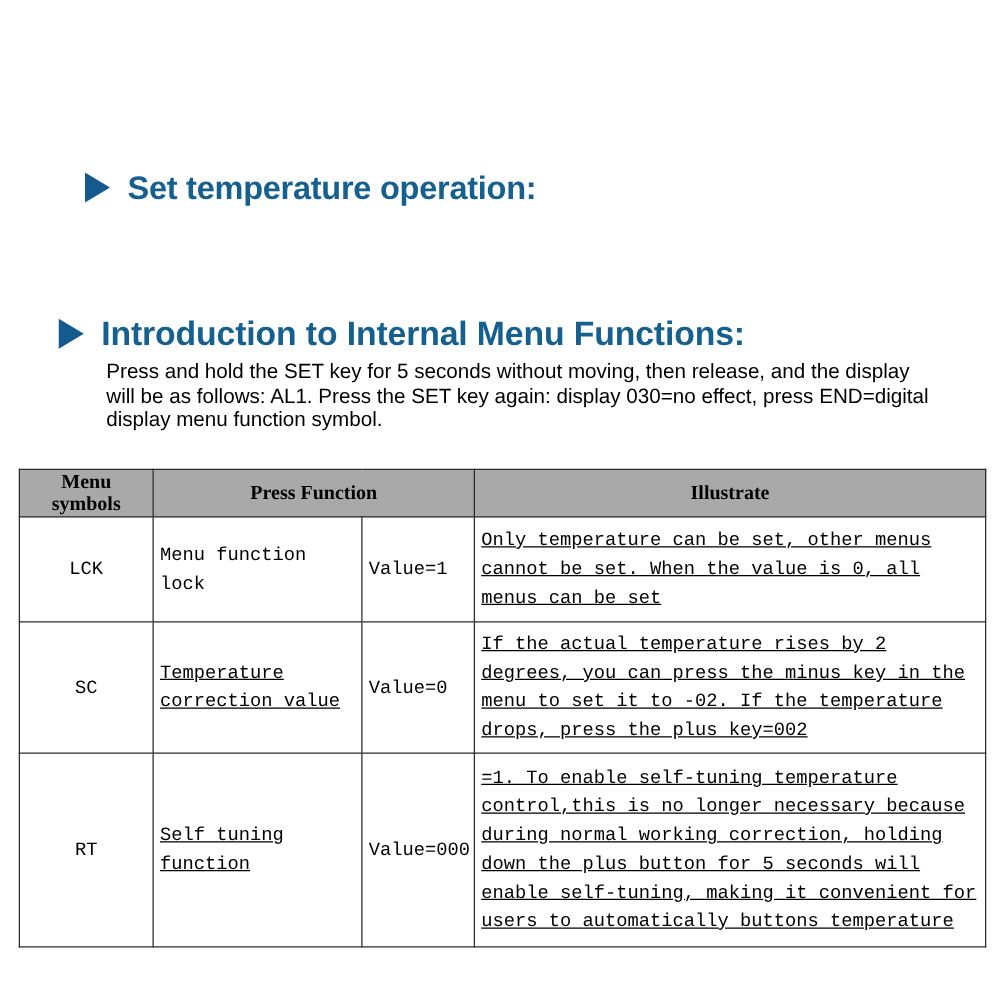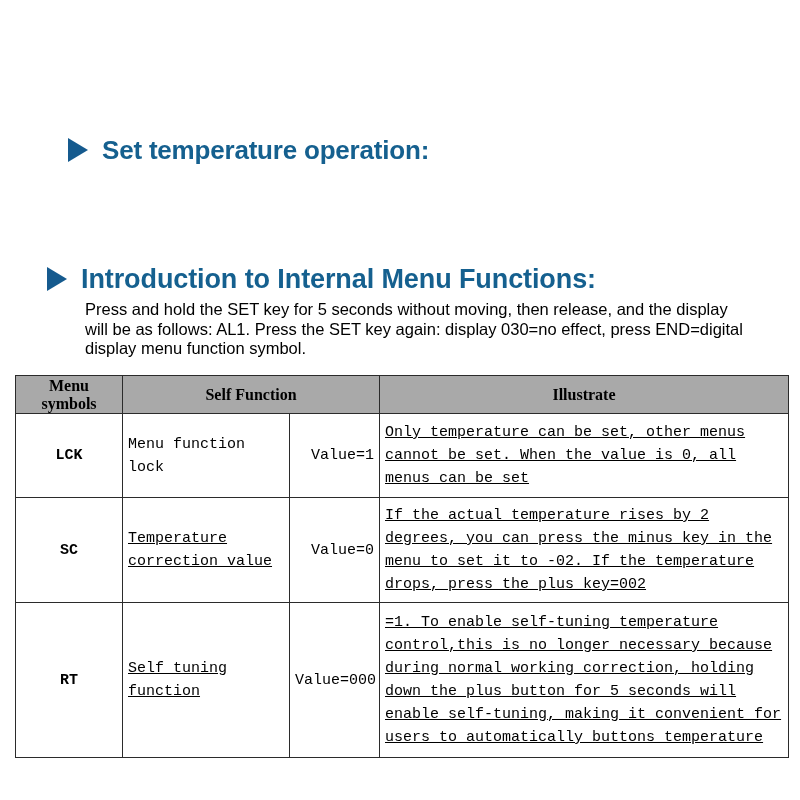--- a/index.html
+++ b/index.html
@@ -20,21 +20,21 @@
     inset: 0;
   }
 
   
   .section {
     position: absolute;
     left: 0;
     width: 800px;
   }
   .section-1 { top: 135px; padding-left: 21px; }
-  .section-2 { top: 252px; margin-top: 12px; }
+  .section-2 { top: 252px; }
 
   .heading-row {
     display: flex;
     align-items: center;
     padding-left: 47px;
   }
   .bullet-triangle {
     width: 0;
     height: 0;
     border-top: 12px solid transparent;
@@ -96,29 +96,29 @@
     font-family: "Liberation Mono", monospace;
     font-size: 15px;
     line-height: 23px;
     color: #000000;
     background: #ffffff;
     padding: 6px 5px;
   }
   td.sym {
     text-align: center;
     font-family: "Liberation Serif", serif;
-    font-weight: bold;
+    font-weight: normal;
     font-size: 17px;
   }
   td.func {
     text-align: left;
     padding-left: 9px;
   }
   td.val {
-    text-align: right;
+    text-align: left;
   }
   td.illus {
     text-align: left;
     padding-left: 7px;
     padding-right: 4px;
   }
   .row-lck td { height: 71px; }
   .row-sc  td { height: 91px; }
   .row-rt  td { height: 142px; }
 
@@ -149,21 +149,21 @@
   <table class="menu-table">
     <colgroup>
       <col style="width:107px">
       <col style="width:167px">
       <col style="width:90px">
       <col style="width:409px">
     </colgroup>
     <thead>
       <tr>
         <th>Menu symbols</th>
-        <th colspan="2">Self Function</th>
+        <th colspan="2">Press Function</th>
         <th>Illustrate</th>
       </tr>
     </thead>
     <tbody>
 
       <tr class="row-lck">
         <td class="sym">LCK</td>
         <td class="func">Menu function lock</td>
         <td class="val">Value=1</td>
         <td class="illus cell-lines">

